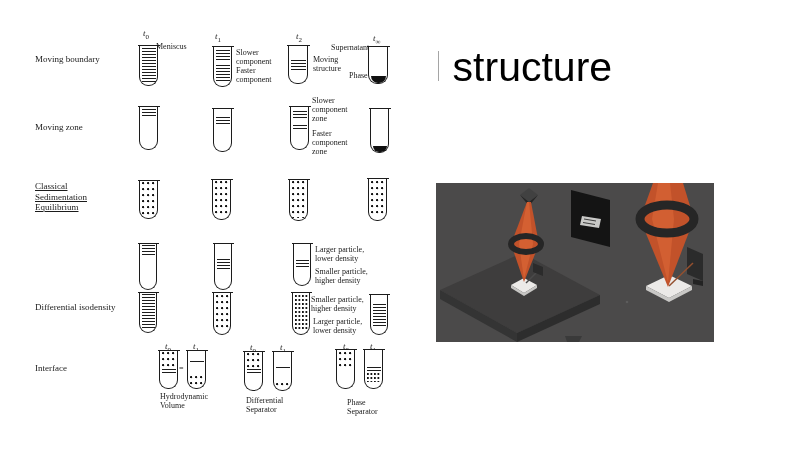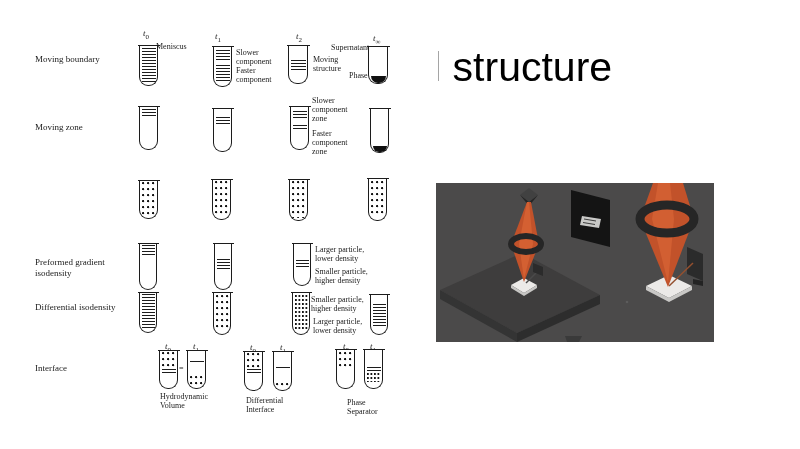--- a/index.html
+++ b/index.html
@@ -37,22 +37,23 @@
   .right-render svg{display:block;}
 </style>
 </head>
 <body>
 
 <div class="title">ll structure</div>
 
 <div class="left-figure">
     <div class="rowlabel" style="left: 35px; top: 54px;">Moving boundary</div>
     <div class="rowlabel" style="left: 35px; top: 122px;">Moving zone</div>
-    <div class="rowlabel" style="left: 35px; top: 257px;">Preformed gradient
-isodensity</div>
+    <div class="rowlabel u" style="left: 35px; top: 181px;">Classical
+Sedimentation
+Equilibrium</div>
     <div class="rowlabel" style="left: 35px; top: 302px;">Differential isodensity</div>
     <div class="rowlabel" style="left: 35px; top: 363px;">Interface</div>
     <div class="ann" style="left: 156px; top: 42px;">Meniscus</div>
     <div class="ann" style="left: 236px; top: 48px;">Slower
 component</div>
     <div class="ann" style="left: 236px; top: 66px;">Faster
 component</div>
     <div class="ann" style="left: 331px; top: 43px;">Supernatant</div>
     <div class="ann" style="left: 313px; top: 55px;">Moving
 structure</div>
@@ -68,21 +69,21 @@
     <div class="ann" style="left: 315px; top: 267px;">Smaller particle,
 higher density</div>
     <div class="ann" style="left: 311px; top: 295px;">Smaller particle,
 higher density</div>
     <div class="ann" style="left: 313px; top: 317px;">Larger particle,
 lower density</div>
     <div class="ann" style="left: 179px; top: 364px;">=</div>
     <div class="ann" style="left: 160px; top: 392px;">Hydrodynamic
 Volume</div>
     <div class="ann" style="left: 246px; top: 396px;">Differential
-Interface</div>
+Separator</div>
     <div class="ann" style="left: 347px; top: 398px;">Phase
 Separator</div>
     <div class="tlabel" style="left: 143px; top: 28px;"><span>t</span><sub>0</sub></div>
     <div class="tlabel" style="left: 215px; top: 31px;"><span>t</span><sub>1</sub></div>
     <div class="tlabel" style="left: 296px; top: 31px;"><span>t</span><sub>2</sub></div>
     <div class="tlabel" style="left: 373px; top: 33px;"><span>t</span><sub>∞</sub></div>
     <div class="tlabel" style="left: 165px; top: 341px;"><span>t</span><sub>0</sub></div>
     <div class="tlabel" style="left: 193px; top: 341px;"><span>t</span><sub>1</sub></div>
     <div class="tlabel" style="left: 250px; top: 342px;"><span>t</span><sub>0</sub></div>
     <div class="tlabel" style="left: 280px; top: 342px;"><span>t</span><sub>1</sub></div>

